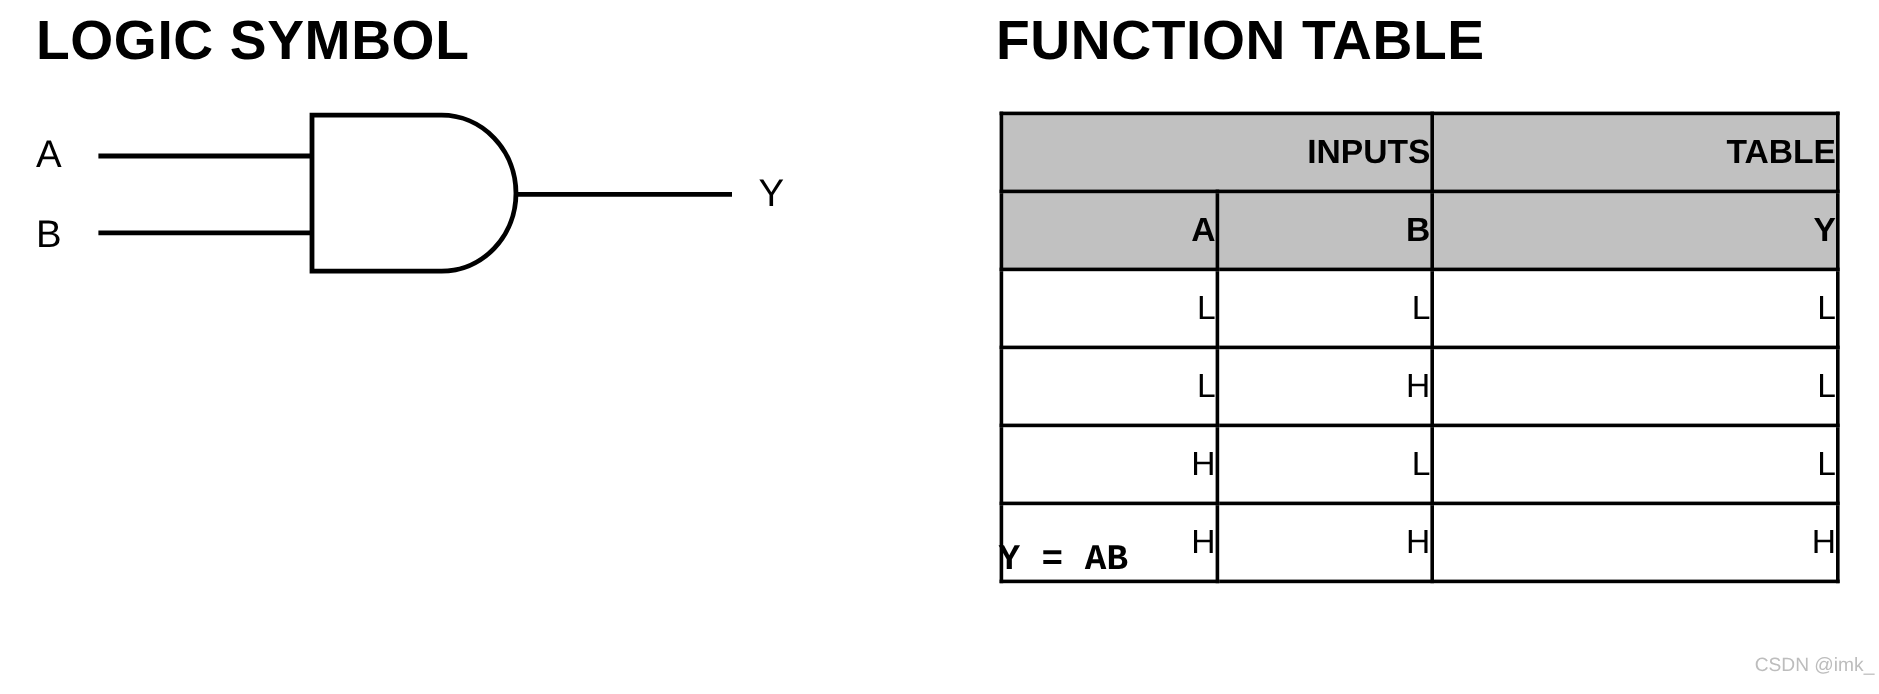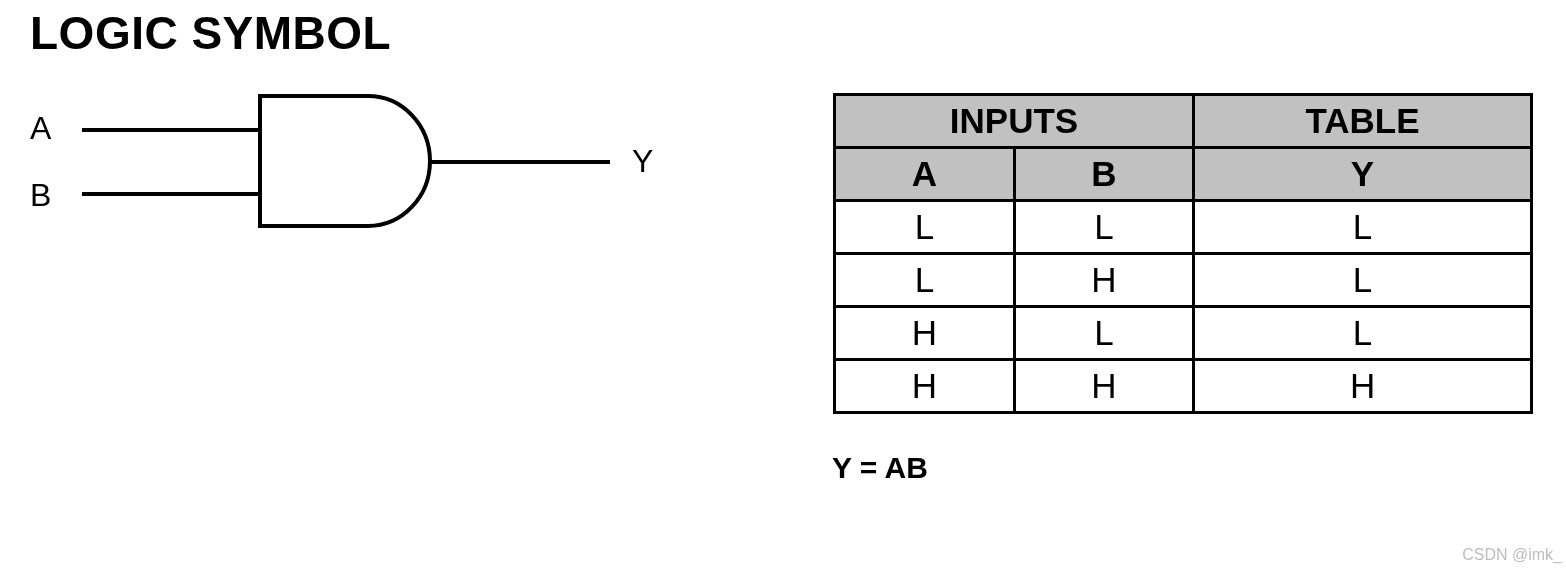--- a/index.html
+++ b/index.html
@@ -37,56 +37,57 @@
 
   table.fn-table {
     position: absolute;
     left: 833px; top: 93px;
     width: 697px;
     border-collapse: collapse;
     table-layout: fixed;
   }
   table.fn-table th, table.fn-table td {
     border: 3px solid #000000;
-    height: 53px;
-    text-align: center;
+    height: 65px;
+    text-align: right;
     vertical-align: middle;
-    font-size: 35px;
+    font-size: 28px;
     padding: 0;
   }
   table.fn-table th {
     background: var(--header-bg, #c1c1c1);
     font-weight: bold;
   }
   table.fn-table td { font-weight: normal; background: #ffffff; }
 
   .notes {
     position: absolute;
     left: 832px; top: 450px;
     font-size: 30px;
     line-height: 35px;
     white-space: nowrap;
   }
-  .notes .eq { font-weight: bold; }
+  .notes .eq { font-weight: bold; font-family: Liberation Mono, monospace; }
 
   .watermark {
     position: absolute;
     right: 4px; top: 545px;
     font-size: 16px;
     line-height: 20px;
     color: var(--watermark-color, #bdbdbd);
     white-space: nowrap;
   }
 </style>
 </head>
 <body>
 
 <div class="canvas">
 
   <div class="heading left">LOGIC SYMBOL</div>
+  <div class="heading right">FUNCTION TABLE</div>
 
   <svg class="gate-svg" width="700" height="300" viewBox="0 70 700 300">
     <path d="M82 130 H259" stroke="#000" stroke-width="4" fill="none"></path>
     <path d="M82 194 H259" stroke="#000" stroke-width="4" fill="none"></path>
     <path d="M430 162 H610" stroke="#000" stroke-width="4" fill="none"></path>
     <path d="M260 96 H368 A62 65 0 0 1 368 226 H260 Z" stroke="#000" stroke-width="4" fill="#ffffff"></path>
   </svg>
 
   <div class="pin-label pin-a">A</div>
   <div class="pin-label pin-b">B</div>

